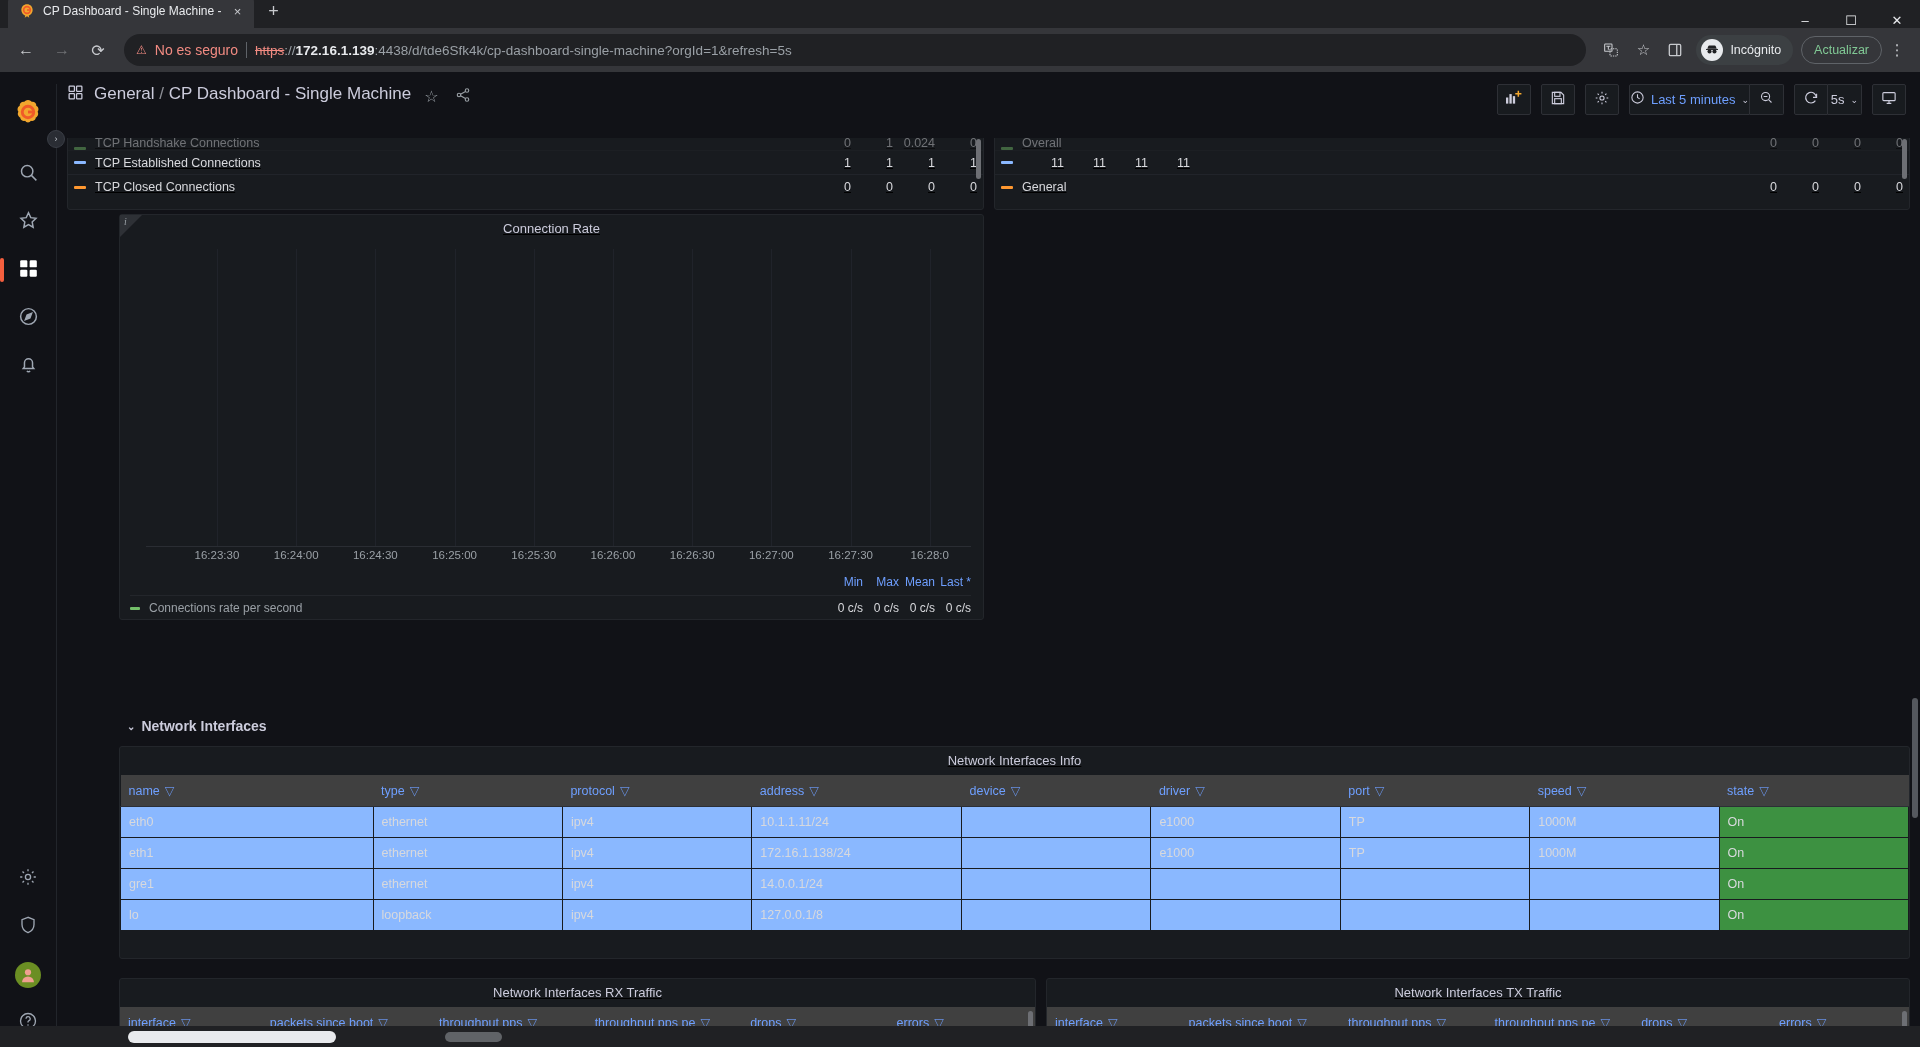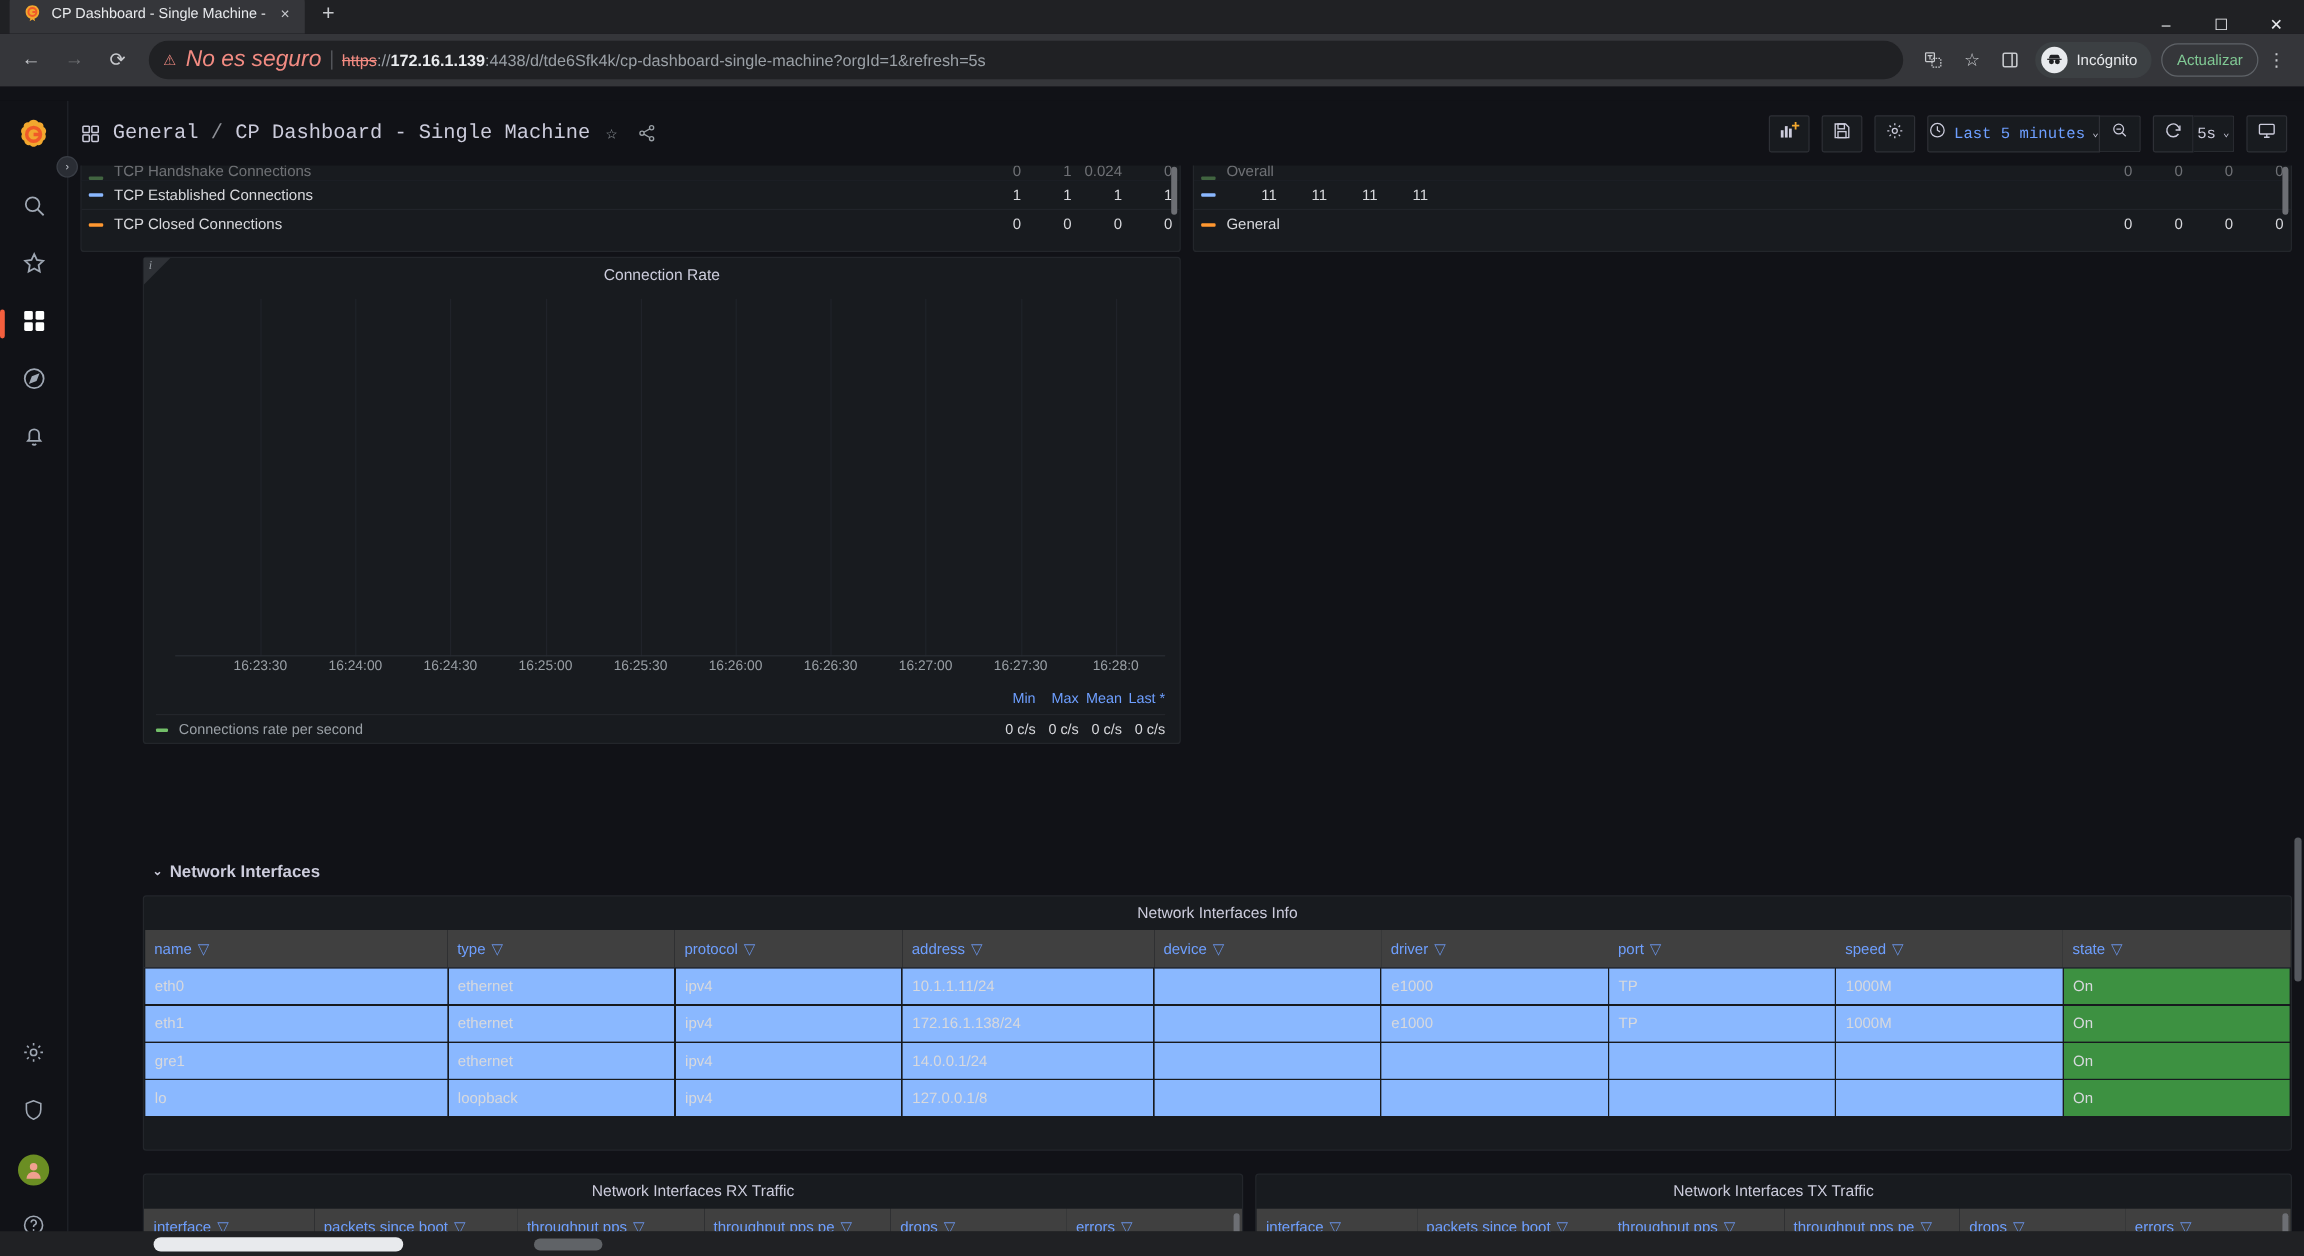--- a/index.html
+++ b/index.html
@@ -49,21 +49,21 @@
     width:32px; height:32px; border-radius:50%; display:flex;
     align-items:center; justify-content:center; color:#c8cace; font-size:16px;
   }
   .nav-btn.dim { color:#6f7174; }
   .urlbox {
     flex:1; height:32px; background:#202124; border-radius:16px;
     display:flex; align-items:center; padding:0 12px; gap:8px; margin:0 6px;
     min-width:0;
   }
   .warn-ico { color:#f28b82; font-size:12px; }
-  .nosecure { color:#f28b82; font-size:19px; white-space:nowrap;font-style:italic; }
+  .nosecure { color:#f28b82; font-size:14px; white-space:nowrap; }
   .url-sep { width:1px; height:16px; background:#5f6368; }
   .urltext {
     font-size:13.5px; color:#9aa0a6; white-space:nowrap; overflow:hidden;
     text-overflow:ellipsis;
   }
   .urltext .strike { text-decoration:line-through; color:#f28b82; }
   .urltext .host { color:#e8eaed; font-weight:bold; }
   .omni-right { display:flex; align-items:center; gap:2px; }
   .ico-btn {
     width:30px; height:30px; border-radius:50%; display:flex;
@@ -113,22 +113,22 @@
     font-size:11px; color:#f4a79c; font-weight:bold; margin:11px 0;
   }
   .side-expand {
     position:absolute; right:-9px; top:46px; width:18px; height:18px;
     border-radius:50%; background:#2a2d34; border:1px solid #3a3e46;
     color:#c4c9d1; font-size:9px; display:flex; align-items:center;
     justify-content:center;
   }
   .gf-main { flex:1; min-width:0; display:flex; flex-direction:column; }
   .gf-topbar {
-    height:54px; display:flex; align-items:center; padding:0 14px 0 10px;
-    gap:10px; flex:0 0 54px;font-family:Liberation Mono, monospace;
+    height:54px; display:flex; align-items:flex-start; padding:0 14px 0 10px;
+    gap:10px; flex:0 0 54px;
   }
   .bc-grid { color:#ccccdc; display:flex; align-items:center; }
   .bc-text { font-size:17px; color:#ccccdc; }
   .bc-text .dim { color:#8e9097; }
   .bc-ico { color:#9aa0a6; display:flex; align-items:center; padding:3px; }
   .topbar-spacer { flex:1; }
   .tb-btn {
     height:31px; min-width:34px; padding:0 0; background:#181b1f;
     border:1px solid #2e3036; border-radius:2px; display:flex;
     align-items:center; justify-content:center; gap:6px; color:#ccccdc;
@@ -141,20 +141,21 @@
   .refresh-label { font-size:13px; color:#ccccdc; }
   .caret { font-size:9px; color:#ccccdc; }
 
   
   .gf-canvas {
     flex:1; overflow:hidden; padding:0 10px 0 10px; position:relative;
   }
   .panel {
     background:#181b1f; border:1px solid #23262b; border-radius:3px;
     position:absolute;
+    text-decoration:underline;
   }
   .panel-title {
     text-align:center; font-size:13px; color:#ccccdc; padding:6px 0 4px;
     font-weight:500;
   }
   .panel-info {
     position:absolute; left:0; top:0; width:0; height:0;
     border-top:22px solid #2e3136; border-right:22px solid transparent;
   }
   .panel-info-i {

